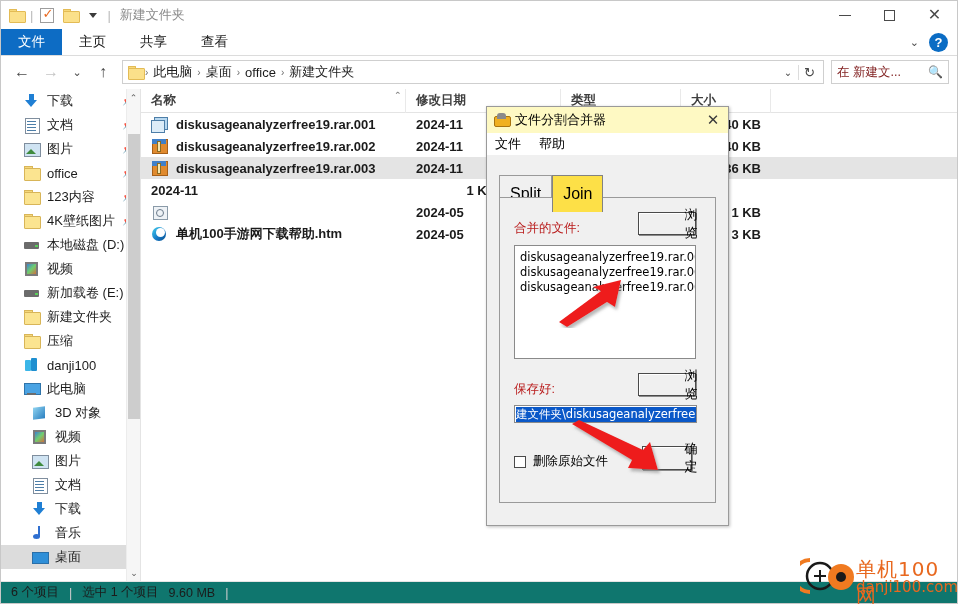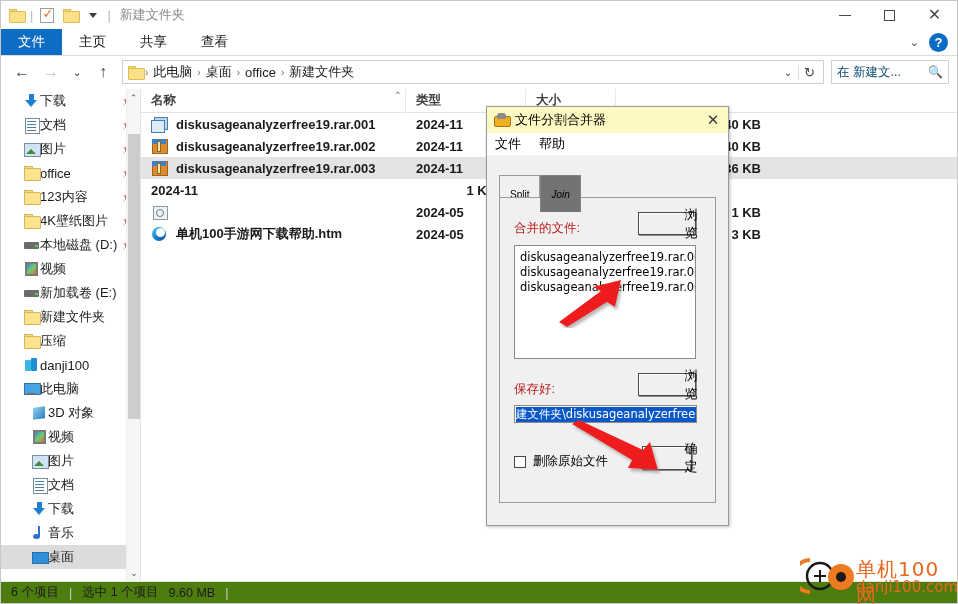--- a/index.html
+++ b/index.html
@@ -46,30 +46,30 @@
   .addrrow { height:32px; display:flex; align-items:center; padding:0 8px; gap:3px; background:#fff; }
   .navbtn { width:26px;height:26px;display:flex;align-items:center;justify-content:center;color:#4a4a4a;font-size:16px; }
   .navbtn.dim { color:#c4c4c4; }
   .navbtn.small { width:20px; font-size:11px; }
   .addrbox { flex:1; height:24px; border:1px solid #cfcfcf; background:#fff; display:flex; align-items:center; padding:0 3px; margin-left:3px; }
   .crumb { font-size:13px; color:#1b1b1b; padding:0 4px; }
   .crumbsep { color:#6d6d6d; font-size:10px; padding:0 1px; }
   .addr-caret { margin-left:auto; color:#4a4a4a; font-size:10px; padding:0 6px; }
   .refresh { color:#4a4a4a; font-size:13px; padding:0 5px; border-left:1px solid #dcdcdc; }
   .searchbox { width:118px;height:24px;border:1px solid #cfcfcf;background:#fff;display:flex;align-items:center;padding:0 5px;margin-left:4px; }
-  .searchtxt { color:#0c4a6e; font-size:12.5px; }
+  .searchtxt { color:#7f1d1d; font-size:12.5px; }
   .mag { margin-left:auto; color:#4a4a4a; font-size:12px; }
 
   
   .body { position:absolute; top:88px; left:0; right:0; bottom:22px; display:flex; }
   .sidebar { width:140px; position:relative; overflow:hidden; background:#fff; border-right:1px solid #e4e4e4; }
   .sbscroll { position:absolute; top:0; right:0; width:14px; height:100%; background:#f6f6f6; border-left:1px solid #ececec;}
   .sbarrow { height:17px; display:flex; align-items:center; justify-content:center; font-size:9px; color:#5a5a5a; }
   .sbthumb { position:absolute; top:45px; left:1px; width:12px; height:285px; background:#cdcdcd; }
-  .sitem { height:24px; display:flex; align-items:center; padding-left:22px; font-size:13px; color:#1b1b1b; white-space:nowrap; }
+  .sitem { height:24px; display:flex; align-items:center; padding-left:22px; gap:7px; font-size:13px; color:#1b1b1b; white-space:nowrap; }
   .sitem.ind { padding-left:30px; }
   .sitem.sel { background:#dcdcdc; }
   .sicon { width:17px; height:16px; flex:none; position:relative; }
   .pin { margin-left:auto; margin-right:6px; color:#9a9a9a; font-size:11px; transform:rotate(45deg); }
 
   
   .ic-folder::before{content:"";position:absolute;left:1px;top:1px;width:7px;height:3px;background:#f5d87c;border:1px solid #d8b558;border-bottom:none;}
   .ic-folder::after{content:"";position:absolute;left:1px;top:3px;width:15px;height:11px;background:#fbe490;border:1px solid #d8b558;border-radius:0 1px 1px 1px;}
   
   .ic-dl::before{content:"";position:absolute;left:6px;top:1px;width:5px;height:7px;background:#1f7fd4;}
@@ -126,36 +126,36 @@
   
   .ic-blank::before{content:"";position:absolute;left:3px;top:1px;width:11px;height:14px;background:#fff;border:1px solid #9a9a9a;}
   
   .ic-bat::before{content:"";position:absolute;left:2px;top:2px;width:13px;height:12px;background:#eef2f6;border:1px solid #8a9aa8;}
   .ic-bat::after{content:"";position:absolute;left:5px;top:5px;width:6px;height:6px;border:1.5px solid #6a7a8a;border-radius:50%;}
   
   .ic-edge::before{content:"";position:absolute;left:1px;top:1px;width:14px;height:14px;border-radius:50%;background:linear-gradient(135deg,#3ac0e8 10%,#1577c4 60%,#0b4f8a);}
   .ic-edge::after{content:"";position:absolute;left:5px;top:2px;width:9px;height:9px;border-radius:50%;background:#fff;}
 
   
-  .statusbar { position:absolute; left:0; right:0; bottom:0; height:22px; border-top:1px solid #e4e4e4; display:flex; align-items:center; font-size:12.5px; color:#1b1b1b; padding-left:10px; gap:10px; background:#4d7c0f;}
+  .statusbar { position:absolute; left:0; right:0; bottom:0; height:22px; border-top:1px solid #e4e4e4; display:flex; align-items:center; font-size:12.5px; color:#1b1b1b; padding-left:10px; gap:10px; background:#0f766e;}
   .ssep { color:#cdcdcd; }
 
   
   #dialog { position:absolute; left:486px; top:106px; width:243px; height:420px; background:#f0f0f0; border:1px solid #9a9a9a; box-shadow:1px 1px 3px rgba(0,0,0,.25); }
   .dlg-title { height:26px; background:#fef9c3; display:flex; align-items:center; padding-left:7px; gap:6px; }
   .dlg-icon { width:15px;height:14px;position:relative; }
   .dlg-icon::before{content:"";position:absolute;left:0;top:3px;width:15px;height:9px;background:#f0b020;border:1px solid #a87410;border-radius:2px;}
   .dlg-icon::after{content:"";position:absolute;left:3px;top:0px;width:9px;height:6px;background:#8a8a8a;border-radius:3px 3px 0 0;}
   .dlg-name { font-size:13px; color:#000; }
   .dlg-close { margin-left:auto; width:30px; height:26px; display:flex; align-items:center; justify-content:center; font-size:15px; color:#3a3a3a; }
   .dlg-menu { height:22px; background:#fff; display:flex; align-items:center; padding-left:8px; gap:18px; font-size:13px; color:#000; }
   .dlg-body { position:absolute; left:0; right:0; top:48px; bottom:0; background:#f0f0f0; }
   .tabstrip { position:absolute; left:12px; top:20px; display:flex; align-items:flex-end; }
-  .tab { height:20px; padding:18px 10px; font-size:10px; display:flex; align-items:center; background:#f0f0f0; border:1px solid #9a9a9a; border-bottom:none; color:#000; }
-  .tab.active { background:#737373; height:23px; border-color:#828282; font-weight:normal; position:relative; z-index:3;font-style:italic; }
+  .tab { height:20px; padding:18px 10px; font-size:16px; display:flex; align-items:center; background:#f0f0f0; border:1px solid #9a9a9a; border-bottom:none; color:#000; }
+  .tab.active { background:#fde047; height:23px; border-color:#828282; font-weight:normal; position:relative; z-index:3; }
   .panel { position:absolute; left:12px; top:42px; right:12px; bottom:22px; border:1px solid #9a9a9a; background:#f0f0f0; }
   .lbl { position:absolute; font-size:12.5px; color:#b91c1c; }
   .btn { position:absolute; background:#f0f0f0; border:1px solid #4a4a4a; box-shadow:inset 1px 1px 0 #fff, 1px 1px 0 #8a8a8a; font-size:13px; display:flex; align-items:center; justify-content:center; color:#000;padding-left:48px; }
   .listbox { position:absolute; background:#fff; border:1px solid #8a8a8a; padding:4px 5px; overflow:hidden; }
   .listbox div { font-size:11.5px; line-height:15px; color:#000; white-space:nowrap; font-family:"DejaVu Sans", sans-serif; }
   .pathfield { position:absolute; background:#fff; border:1px solid #8a8a8a; display:flex; align-items:center; padding:0 1px; overflow:hidden; }
   .pathsel { background:#0a58c8; color:#fff; font-size:11.5px; white-space:nowrap; font-family:"DejaVu Sans", sans-serif; }
   .caretbar { width:1px; height:13px; background:#000; }
   .cbrow { position:absolute; display:flex; align-items:center; gap:7px; font-size:12.5px; }
   .cbbox { width:12px; height:12px; border:1px solid #4a4a4a; background:#fff; }
@@ -336,20 +336,21 @@
       <div class="sbscroll">
         <div class="sbarrow">⌃</div>
         <div class="sbthumb"></div>
         <div class="sbarrow" style="position:absolute;bottom:0;width:14px;">⌄</div>
       </div>
     </div>
 
     <div class="filelist">
       <div class="colhead">
         <div class="col c-name">名称</div>
+        <div class="col c-date">修改日期</div>
         <div class="col c-type">类型</div>
         <div class="col c-size">大小</div>
         <span class="sortmark">⌃</span>
       </div>
       <div id="file-rows">
           <div class="frow">
             <div class="fname">
               <span class="ficon ic-rar1"></span>
               <span>diskusageanalyzerfree19.rar.001</span>
             </div>

